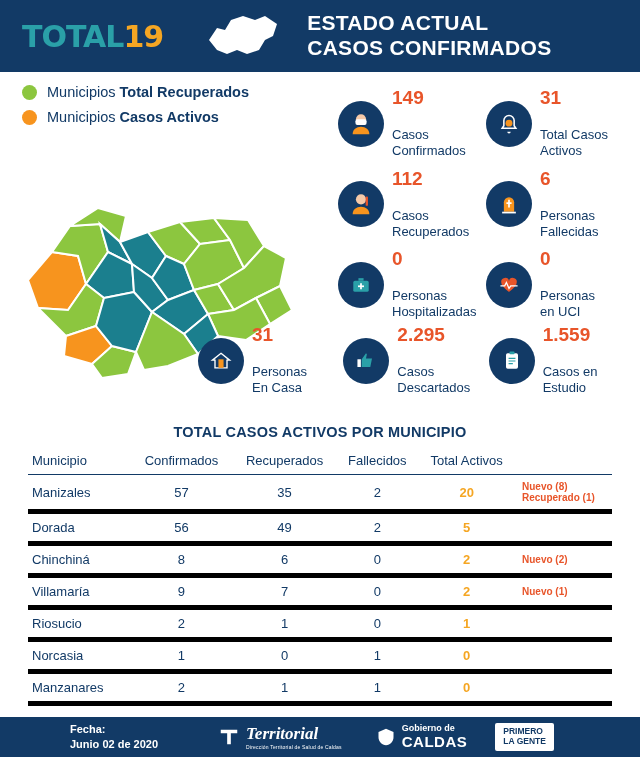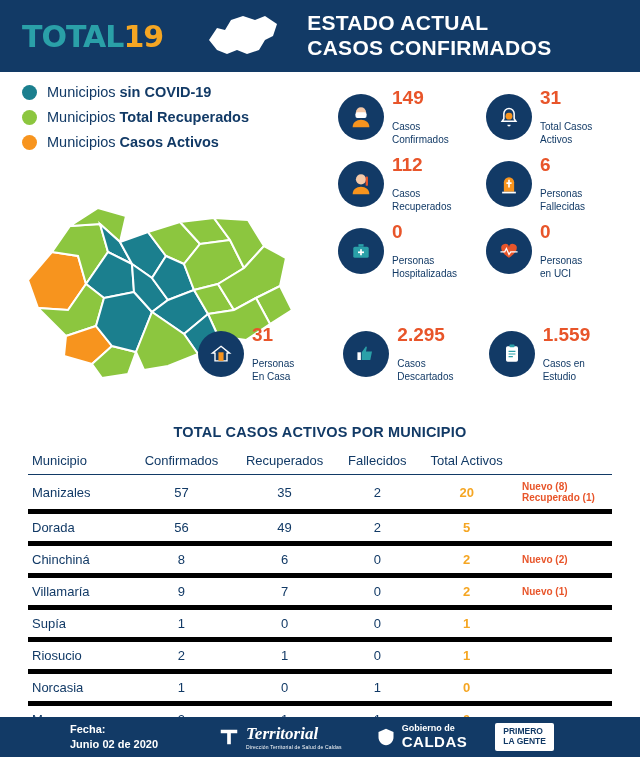--- a/index.html
+++ b/index.html
@@ -44,21 +44,21 @@
   .stats { position: absolute; top: 88px; left: 338px; width: 296px; }
   .stat-row { display: flex; margin-bottom: 9px; }
   .stat { display: flex; align-items: center; width: 148px; }
   .circle {
     width: 46px; height: 46px; border-radius: 50%;
     background: #123a66; flex: none;
     display: flex; align-items: center; justify-content: center;
   }
   .stat-txt { margin-left: 8px; }
   .stat-num { color: #e8552a; font-size: 19px; font-weight: bold; line-height: 1; }
-  .stat-lbl { color: #123a66; font-size: 10px; line-height: 1.25; margin-top: 14px; }
+  .stat-lbl { color: #123a66; font-size: 13px; line-height: 1.25; margin-top: 20px; }
 
   .stats-bottom { position: absolute; top: 325px; left: 198px; width: 436px; }
   .stats-bottom .stat { width: 148px; }
 
   
   .table-title {
     position: absolute; top: 424px; left: 0; width: 640px; text-align: center;
     color: #123a66; font-weight: bold; font-size: 14.5px; letter-spacing: 0.2px;
   }
   table { position: absolute; top: 448px; left: 28px; width: 584px; border-collapse: collapse; }
@@ -107,24 +107,20 @@
         <path d="M6 34 L14 22 L22 24 L28 14 L40 10 L52 14 L62 10 L74 18 L70 30 L62 34 L56 44 L44 48 L34 44 L24 48 L14 44 Z" fill="#ffffff"></path>
       </svg>
     </div>
     <div class="header-title">
       <div>ESTADO ACTUAL</div>
       <div>CASOS CONFIRMADOS</div>
     </div>
   </div>
 
   <div class="legend">
-    <div class="legend-row">
-      <span class="dot" style="background:#1b7f8e"></span>
-      <span class="legend-text"><span>Municipios </span><b>sin COVID-19</b></span>
-    </div>
     <div class="legend-row">
       <span class="dot" style="background:#8cc63f"></span>
       <span class="legend-text"><span>Municipios </span><b>Total Recuperados</b></span>
     </div>
     <div class="legend-row">
       <span class="dot" style="background:#f7941e"></span>
       <span class="legend-text"><span>Municipios </span><b>Casos Activos</b></span>
     </div>
   </div>
 
@@ -330,28 +326,20 @@
       </tr>
       <tr>
         <td class="muni">Villamaría</td>
         <td>9</td>
         <td>7</td>
         <td>0</td>
         <td class="active">2</td>
         <td class="note" style="white-space:pre-line">Nuevo (1)</td>
       </tr>
       <tr>
-        <td class="muni">Supía</td>
-        <td>1</td>
-        <td>0</td>
-        <td>0</td>
-        <td class="active">1</td>
-        <td class="note" style="white-space:pre-line"></td>
-      </tr>
-      <tr>
         <td class="muni">Riosucio</td>
         <td>2</td>
         <td>1</td>
         <td>0</td>
         <td class="active">1</td>
         <td class="note" style="white-space:pre-line"></td>
       </tr>
       <tr>
         <td class="muni">Norcasia</td>
         <td>1</td>

